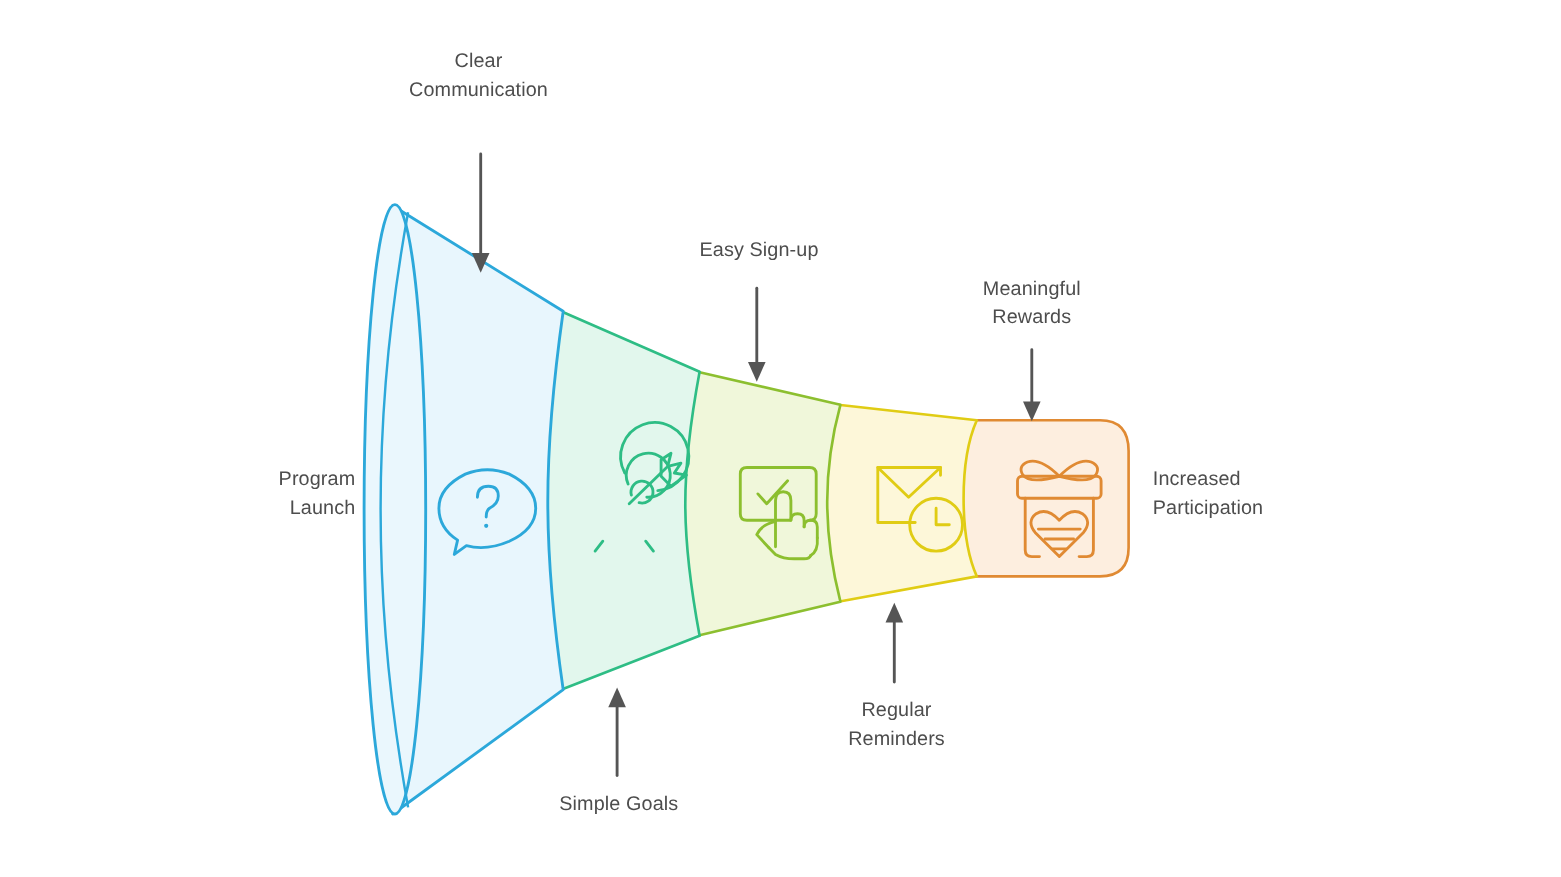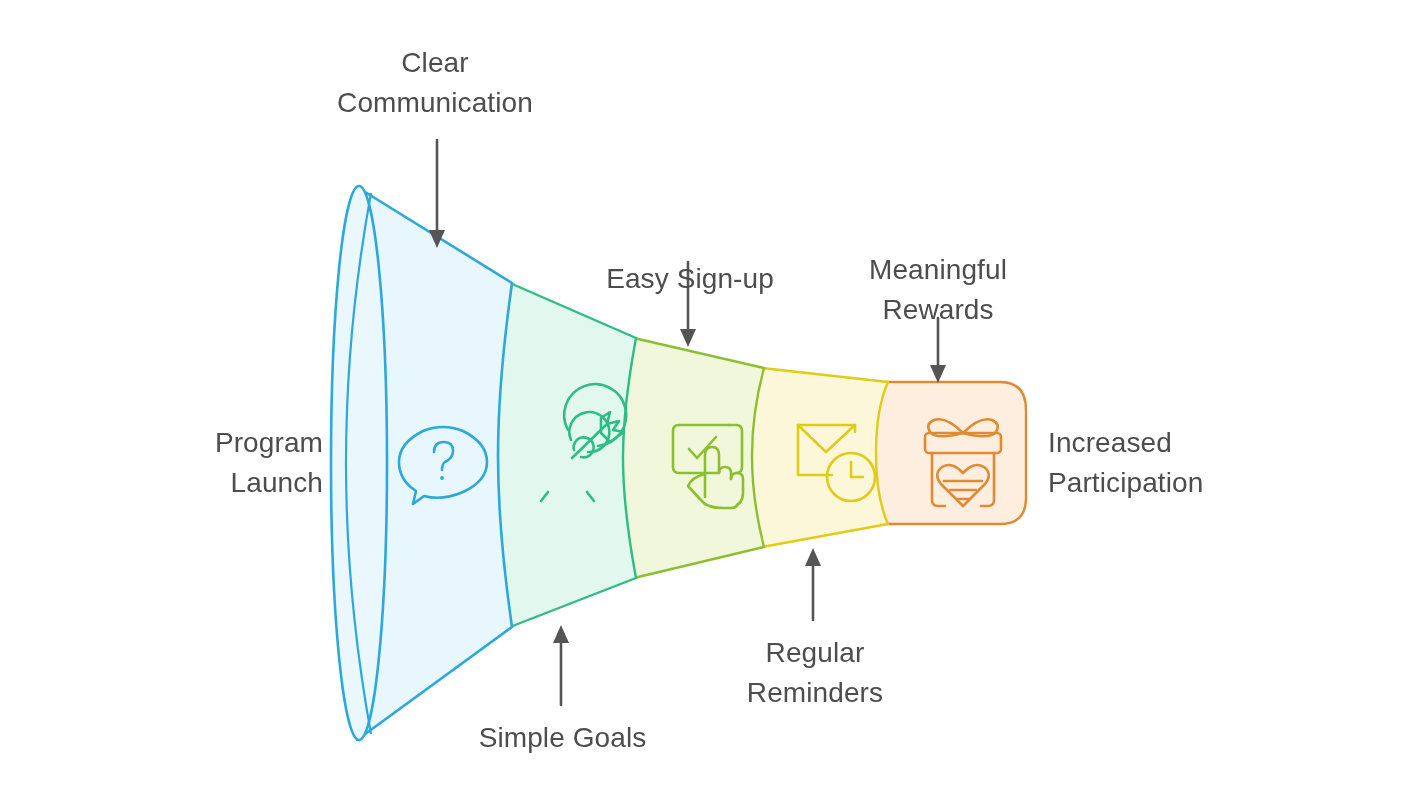--- a/index.html
+++ b/index.html
@@ -1,20 +1,20 @@
 <!DOCTYPE html>
 <html><head>
 <meta charset="utf-8">
 <style>
   html,body{margin:0;padding:0;background:#ffffff;}
   body{width:1419px;height:797px;overflow:hidden;
        font-family:"Liberation Sans",sans-serif;color:#4a4a4a;}
   #stage{position:relative;width:1419px;height:797px;background:#fff;}
   svg.layer{position:absolute;left:0;top:0;width:1419px;height:797px;}
-  .lbl{position:absolute;color:#4d4d4d;font-size:28px;line-height:1.43;
+  .lbl{position:absolute;color:#4d4d4d;font-size:18px;line-height:1.43;
        text-align:center;white-space:pre-line;letter-spacing:.1px;}
   .lbl.r{text-align:right;}
   .lbl.l{text-align:left;}
 </style>
 </head>
 <body>
 
 <div id="stage">
 
   <svg class="layer" viewBox="0 0 1419 797">
@@ -128,21 +128,21 @@
       <g>
         <line x1="813" y1="620" x2="813" y2="558"></line>
         <path d="M813,548 L805,566 L821,566 Z" stroke="none"></path>
       </g>
     </g>
   </svg>
 
   <div class="lbl" style="left:285px;top:43px;width:300px;">Clear
 Communication</div>
 
-  <div class="lbl" style="left:560px;top:215px;width:260px;margin-top:44px;">Easy Sign-up</div>
+  <div class="lbl" style="left:560px;top:215px;width:260px;">Easy Sign-up</div>
 
   <div class="lbl" style="left:820px;top:250px;width:236px;">Meaningful
 Rewards</div>
 
   <div class="lbl" style="left:695px;top:633px;width:240px;">Regular
 Reminders</div>
 
   <div class="lbl" style="left:435px;top:718px;width:255px;">Simple Goals</div>
 
   <div class="lbl l" style="left:1048px;top:423px;width:300px;">Increased

